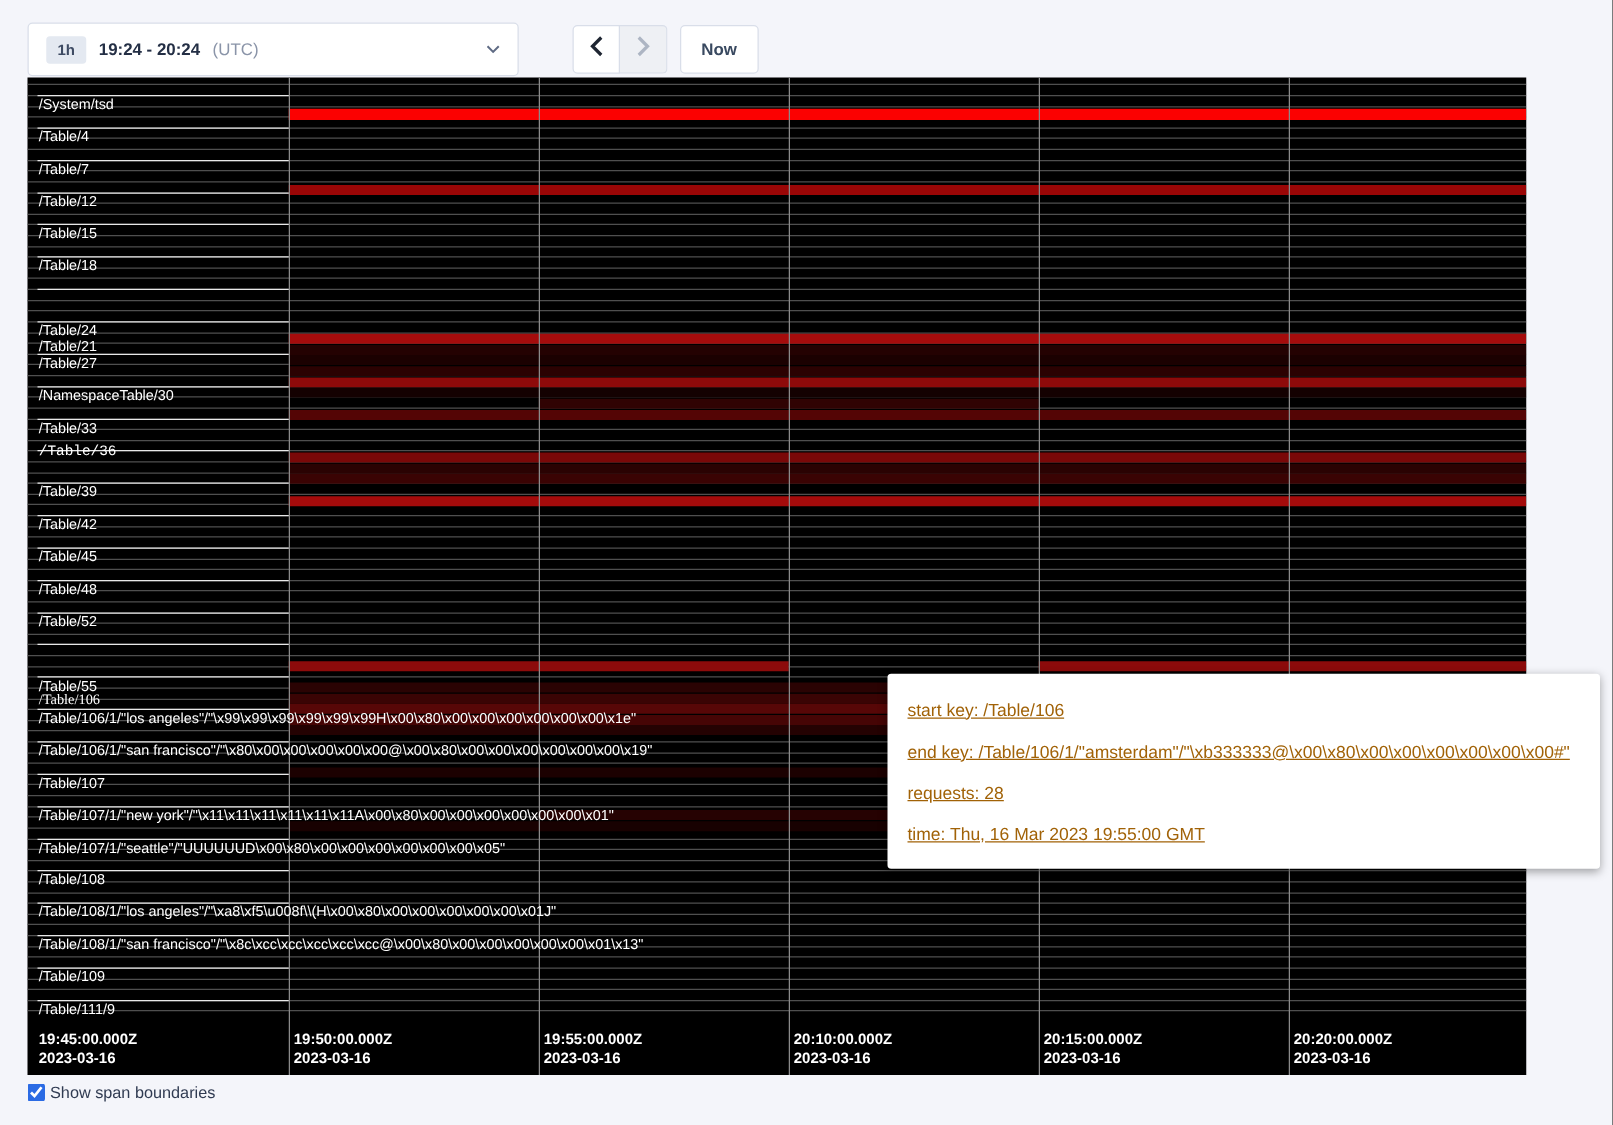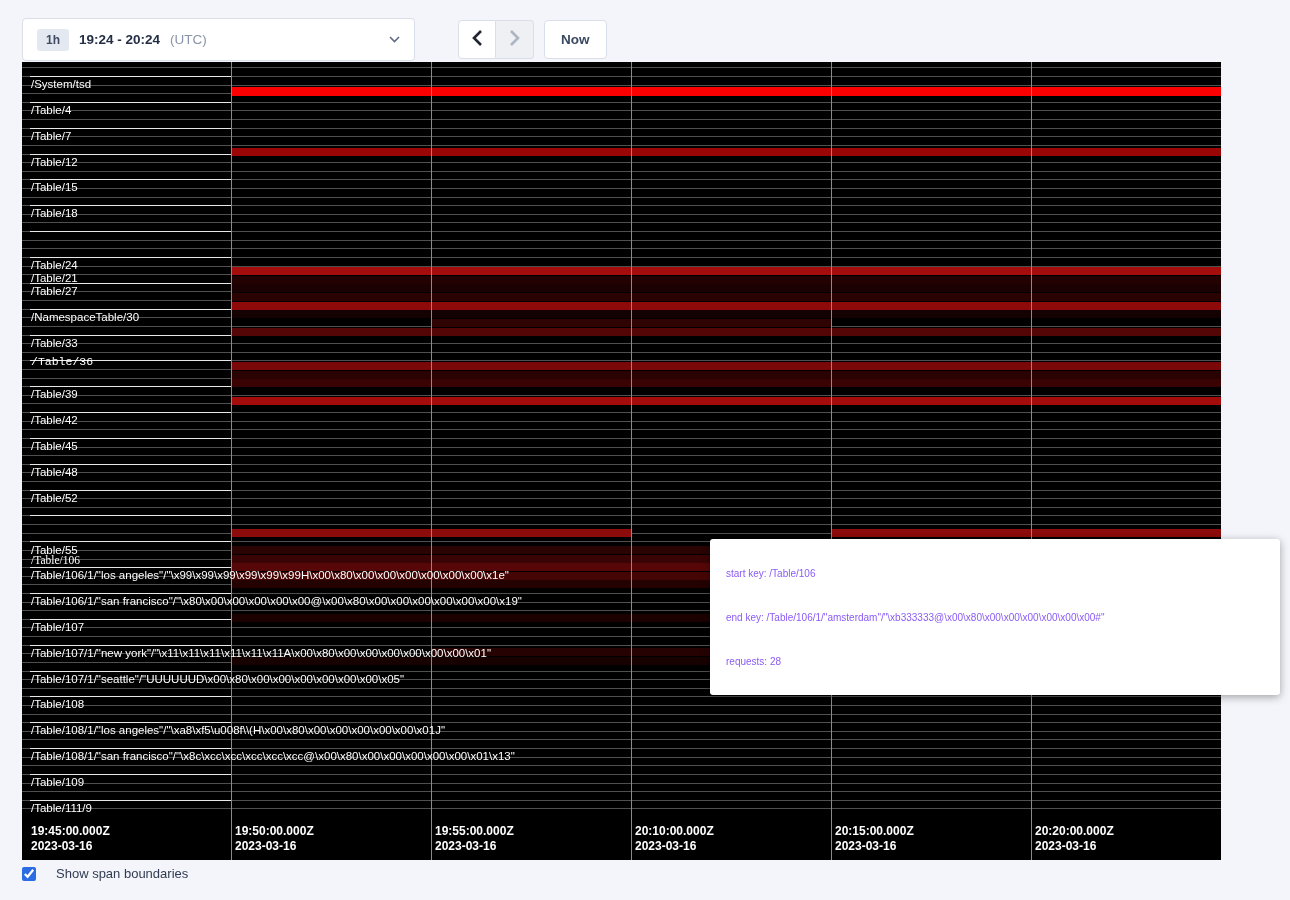--- a/index.html
+++ b/index.html
@@ -48,25 +48,25 @@
     white-space:nowrap; z-index:4;
   }
   .tick{ position:absolute; color:#fff; font-size:12px; font-weight:700; line-height:14px; white-space:nowrap; z-index:4; }
 
   
   .tooltip{
     position:absolute; left:710px; top:539px; width:570px; height:156px;
     background:#fff; border-radius:3px; box-shadow:0 2px 8px rgba(0,0,0,.35);
     padding:12px 16px; z-index:10; display:flex; flex-direction:column; justify-content:space-around;
   }
-  .tooltip-line{ font-size:10px; color:#8b5cf6; white-space:nowrap; }
+  .tooltip-line{ font-size:14px; color:#a16207; white-space:nowrap;text-decoration:underline; }
 
   
   .footer-row{
-    position:absolute; left:22px; top:866px; display:flex; align-items:flex-end; gap:20px;
+    position:absolute; left:22px; top:866px; display:flex; align-items:flex-end; gap:4px;
   }
   .footer-row input{ width:14px; height:14px; accent-color:#2b6be4; cursor:pointer; }
   .footer-label{ font-size:13px; color:#303b52; }
 </style>
 </head>
 <body>
 
 <div class="time-select">
   <span class="duration-badge">1h</span>
   <span class="range-text">19:24 - 20:24</span>
@@ -283,18 +283,19 @@
     <div class="tick" style="left: 813px; top: 762px;">20:15:00.000Z</div>
     <div class="tick" style="left: 813px; top: 777px;">2023-03-16</div>
     <div class="tick" style="left: 1013px; top: 762px;">20:20:00.000Z</div>
     <div class="tick" style="left: 1013px; top: 777px;">2023-03-16</div>
   </div>
 
 <div class="tooltip" id="tooltip">
     <div class="tooltip-line">start key: /Table/106</div>
     <div class="tooltip-line">end key: /Table/106/1/"amsterdam"/"\xb333333@\x00\x80\x00\x00\x00\x00\x00\x00#"</div>
     <div class="tooltip-line">requests: 28</div>
+    <div class="tooltip-line">time: Thu, 16 Mar 2023 19:55:00 GMT</div>
   </div>
 
 <div class="footer-row">
   <input type="checkbox" id="spanbound" checked="" style="">
   <label for="spanbound" class="footer-label">Show span boundaries</label>
 </div>
 
 </body></html>

